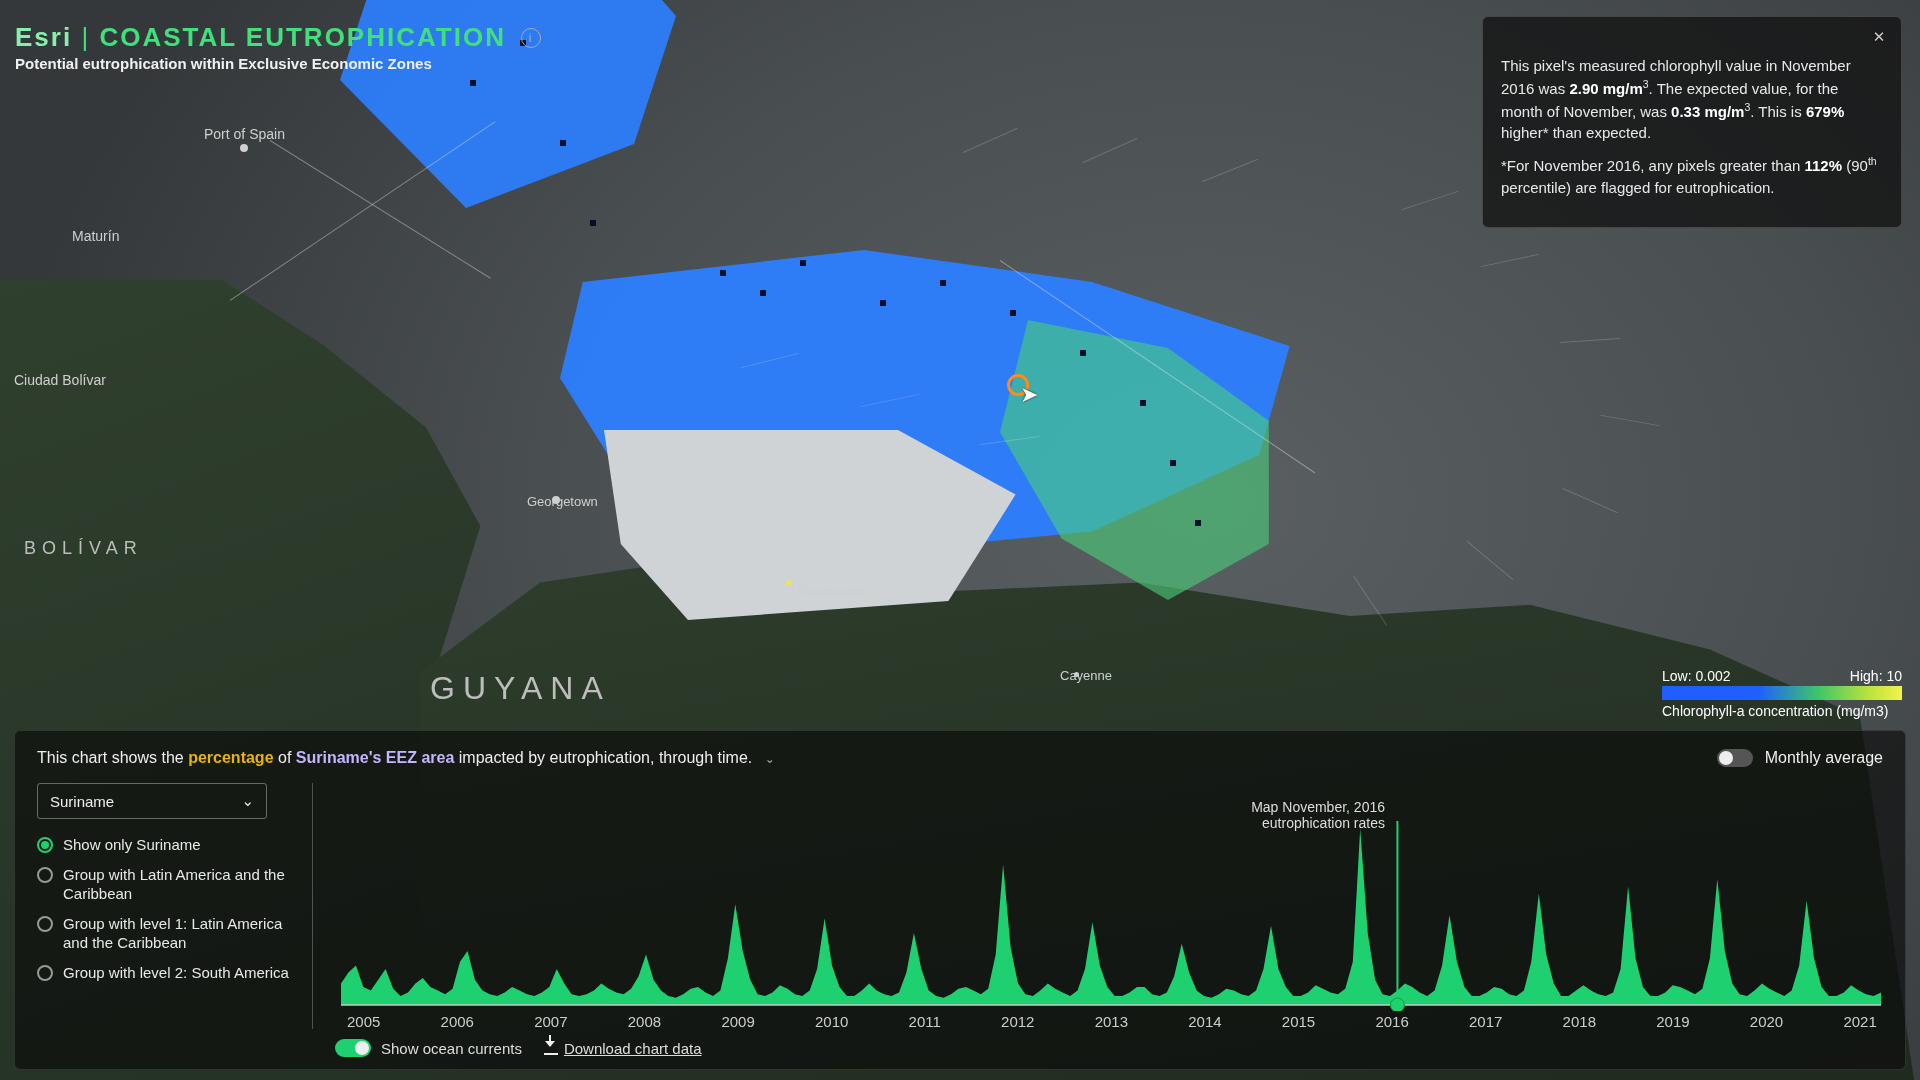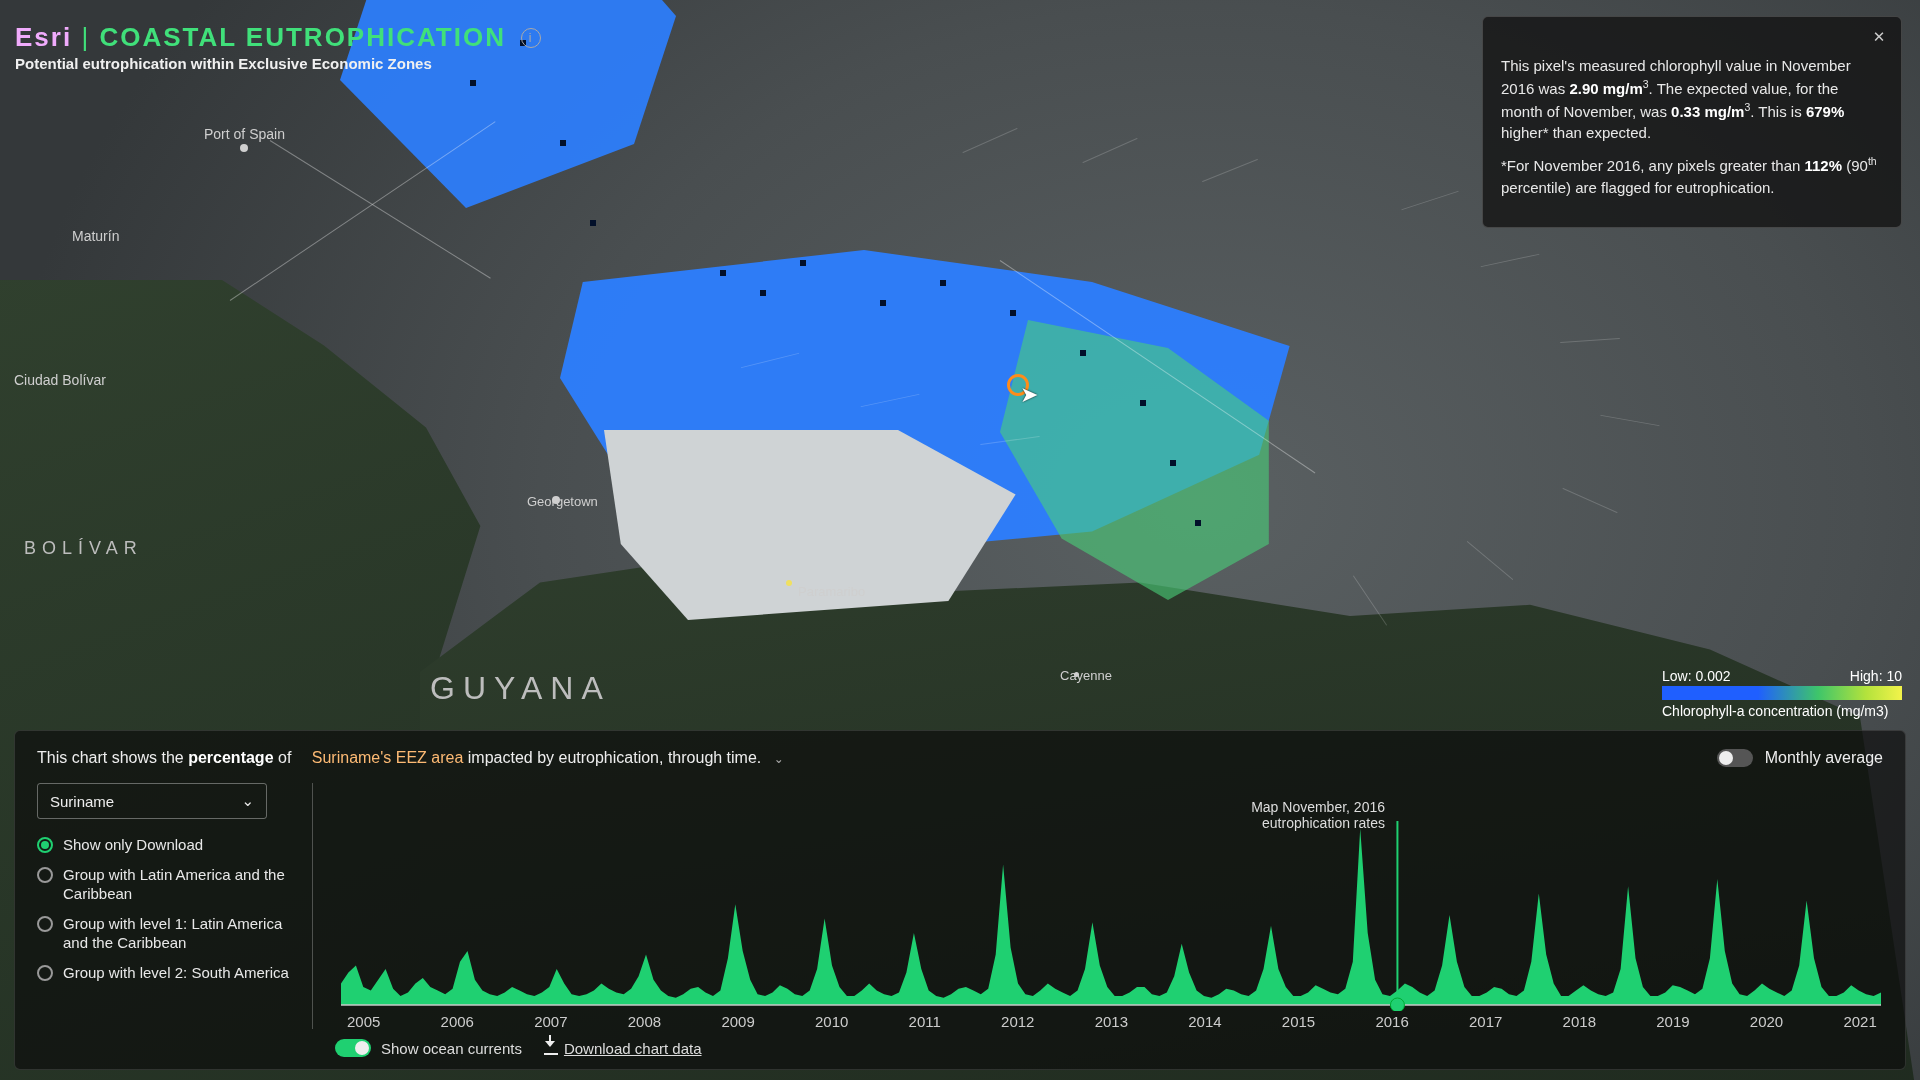--- a/index.html
+++ b/index.html
@@ -21,21 +21,21 @@
   .label.big { font-size:32px; letter-spacing:8px; }
   .city-label { position:absolute; color:#cfcfcf; font-size:14px; }
   .city-dot { position:absolute; width:8px; height:8px; border-radius:50%; background:#cfcfcf; }
   .border-line { position:absolute; background:rgba(255,255,255,.35); height:1px; transform-origin:left;}
   .marker-ring { position:absolute; width:22px; height:22px; border:3px solid #ff8c1a; border-radius:50%; }
   .cursor-arrow { position:absolute; font-size:22px; color:#fff; text-shadow:0 0 2px #000; }
   
   
   .hdr { position:absolute; top:22px; left:15px; }
   .hdr-title { font-size:26px; letter-spacing:2px; }
-  .hdr-title .esri { color:#f0abfc; font-weight:600; }
+  .hdr-title .esri { color:#86efac; font-weight:600; }
   .hdr-title .pipe { color:#40e07a; }
   .hdr-title .main { color:#40e07a; font-weight:700; }
   .hdr-info { display:inline-flex; width:20px; height:20px; border:1.5px solid #aaa; border-radius:50%; align-items:center; justify-content:center; font-size:12px; color:#aaa; margin-left:6px; vertical-align:4px; cursor:pointer;}
   .hdr-sub { font-size:15px; color:#f0f0f0; font-weight:600; margin-top:2px;}
 
   
   .info-pop { position:absolute; top:16px; right:18px; width:420px; background:rgba(18,18,18,.78); border:1px solid rgba(255,255,255,.18); border-radius:6px; padding:38px 18px 18px 18px; font-size:15px; line-height:1.45; color:#e8e8e8;}
   .info-pop .x { position:absolute; top:10px; right:12px; width:20px; height:20px; display:flex; align-items:center; justify-content:center; cursor:pointer; color:#ccc;}
   .info-pop p { margin-bottom:10px; }
   .info-pop sup { font-size:.7em; }
@@ -43,22 +43,22 @@
 
   
   .legend { position:absolute; right:18px; top:668px; width:240px; font-size:14px; color:#fff;margin-left:48px;}
   .legend-bar { height:14px; width:100%; background:linear-gradient(90deg,#1f5fff 0%,#1f5fff 40%,#3ec56a 65%,#b3e23c 85%,#f3f34a 100%); }
   .legend-row { display:flex; justify-content:space-between; margin-bottom:2px;}
   .legend-cap { margin-top:3px; }
 
   
   .panel { position:absolute; left:14px; right:14px; bottom:10px; height:340px; background:rgba(10,10,10,.66); border:1px solid rgba(255,255,255,.12); border-radius:6px; padding:18px 22px 14px 22px;}
   .panel-top { display:flex; justify-content:space-between; align-items:center; font-size:16px; color:#eee;}
-  .panel-top .highlight { color:#fdba74; font-weight:400;margin-left:16px; }
-  .panel-top b { color:#ffffff; }
+  .panel-top .highlight { color:#c4b5fd; font-weight:700; }
+  .panel-top b { color:#eab308; }
   .chev-sm { display:inline-block; margin-left:8px; font-size:12px; color:#aaa; cursor:pointer;}
   .toggle { position:relative; width:36px; height:18px; background:#555; border-radius:10px; cursor:pointer; flex:none;}
   .toggle .knob { position:absolute; top:2px; left:2px; width:14px; height:14px; background:#eee; border-radius:50%;}
   .toggle.on { background:#1fd071;}
   .toggle.on .knob { left:20px;}
   .panel-top-right { display:flex; align-items:center; gap:12px; }
 
   .panel-body { display:flex; gap:28px; margin-top:16px; height:246px;}
   .sidebar { width:276px; flex:none; border-right:1px solid rgba(255,255,255,.25); padding-right:22px; display:flex; flex-direction:column; gap:16px;}
   .select { width:230px; height:36px; border:1px solid rgba(255,255,255,.35); border-radius:3px; display:flex; align-items:center; justify-content:space-between; padding:0 12px; font-size:15px; color:#eee; cursor:pointer;text-align:right;}
@@ -205,21 +205,21 @@
 
   <div class="panel-body">
     <div class="sidebar">
       <div class="select">
         <span>Suriname</span>
         <span>⌄</span>
       </div>
       <div class="radio-group">
         <label class="radio-item">
             <span class="radio sel"></span>
-            <span>Show only Download</span>
+            <span>Show only Suriname</span>
           </label>
         <label class="radio-item">
             <span class="radio"></span>
             <span>Group with Latin America and the Caribbean</span>
           </label>
         <label class="radio-item">
             <span class="radio"></span>
             <span>Group with level 1: Latin America and the Caribbean</span>
           </label>
         <label class="radio-item">

